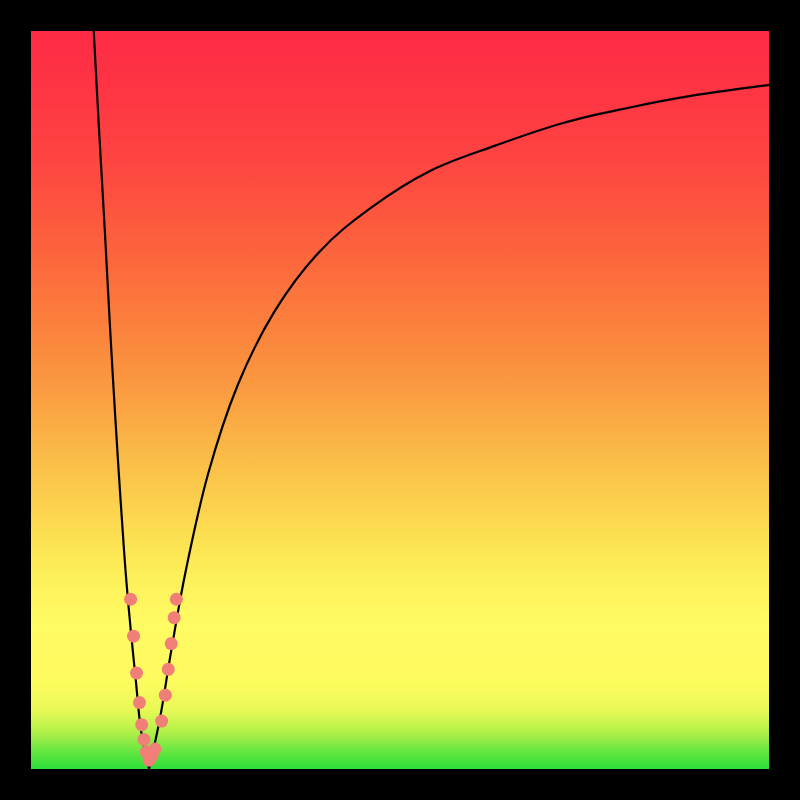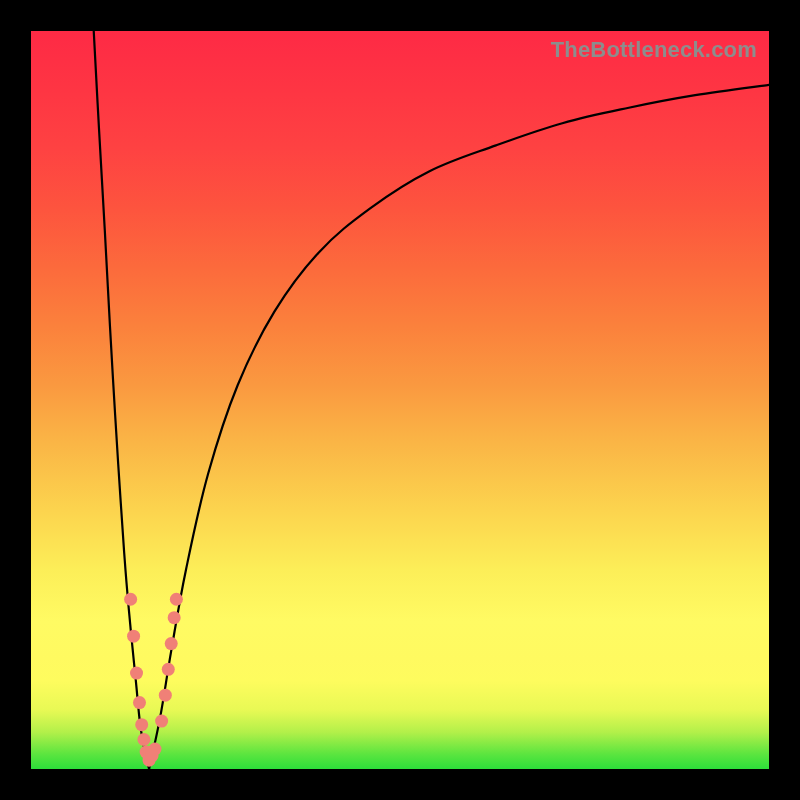--- a/index.html
+++ b/index.html
@@ -72,21 +72,20 @@
   .marker {
     fill: #f08077;
     stroke: none;
   }
 </style>
 </head>
 <body>
 
 <div class="frame">
   <div class="plot-area">
-    <div class="watermark">TheBottleneck.com</div>
     <svg id="chart-svg" width="738" height="738" viewBox="0 0 738 738">
       <path id="left-branch" class="curve" d="M 62.73 0.00 C 63.66 17.27, 65.90 60.07, 67.90 95.94 C 69.89 131.81, 71.81 163.39, 73.80 199.26 C 75.79 235.13, 77.11 261.99, 78.97 295.20 C 80.83 328.41, 82.27 353.21, 84.13 383.76 C 85.99 414.31, 87.44 437.04, 89.30 464.94 C 91.16 492.84, 92.60 514.83, 94.46 538.74 C 96.32 562.65, 97.77 577.85, 99.63 597.78 C 101.49 617.71, 103.07 632.17, 104.80 649.44 C 106.52 666.71, 107.50 680.44, 109.22 693.72 C 110.95 707.00, 112.80 715.27, 114.39 723.24 C 115.98 731.21, 117.42 735.34, 118.08 738.00"></path>
       <path id="right-branch" class="curve" d="M 118.08 738.00 C 120.07 728.70, 125.16 707.59, 129.15 686.34 C 133.14 665.09, 135.57 646.49, 140.22 619.92 C 144.87 593.35, 148.34 570.62, 154.98 538.74 C 161.62 506.86, 167.82 476.01, 177.12 442.80 C 186.42 409.59, 194.68 383.46, 206.64 354.24 C 218.60 325.02, 228.93 304.35, 243.54 280.44 C 258.15 256.53, 270.55 240.00, 287.82 221.40 C 305.09 202.80, 319.55 191.73, 339.48 177.12 C 359.41 162.51, 375.94 151.51, 398.52 140.22 C 421.10 128.93, 441.03 123.02, 464.94 114.39 C 488.85 105.76, 507.45 99.02, 531.36 92.25 C 555.27 85.48, 573.87 81.80, 597.78 76.75 C 621.69 71.70, 638.96 68.32, 664.20 64.21 C 689.44 60.09, 724.72 55.73, 738.00 53.87"></path>
       <g id="markers">
           <circle cx="99.63" cy="568.26" r="6.5" class="marker"></circle>
           <circle cx="102.58" cy="605.16" r="6.5" class="marker"></circle>
           <circle cx="105.53" cy="642.06" r="6.5" class="marker"></circle>
           <circle cx="108.49" cy="671.58" r="6.5" class="marker"></circle>
           <circle cx="110.70" cy="693.72" r="6.5" class="marker"></circle>
           <circle cx="112.91" cy="708.48" r="6.5" class="marker"></circle>

